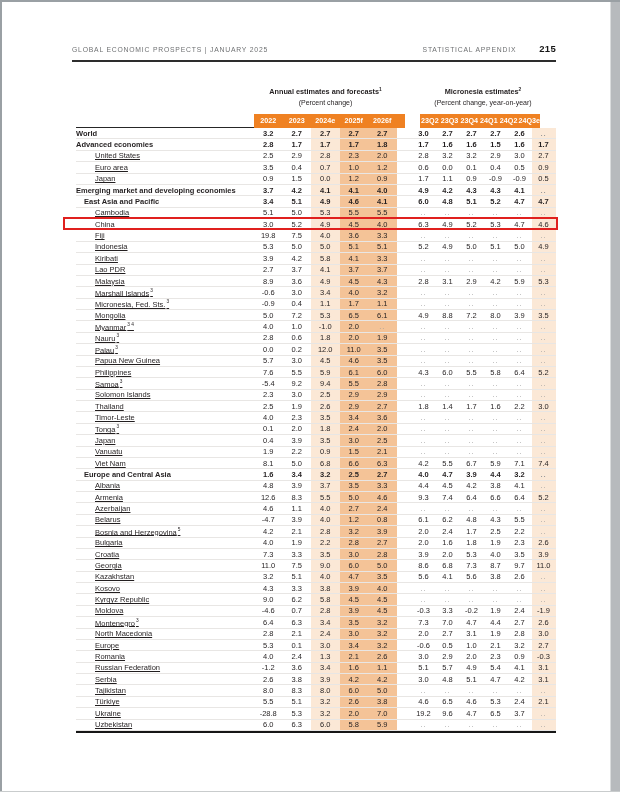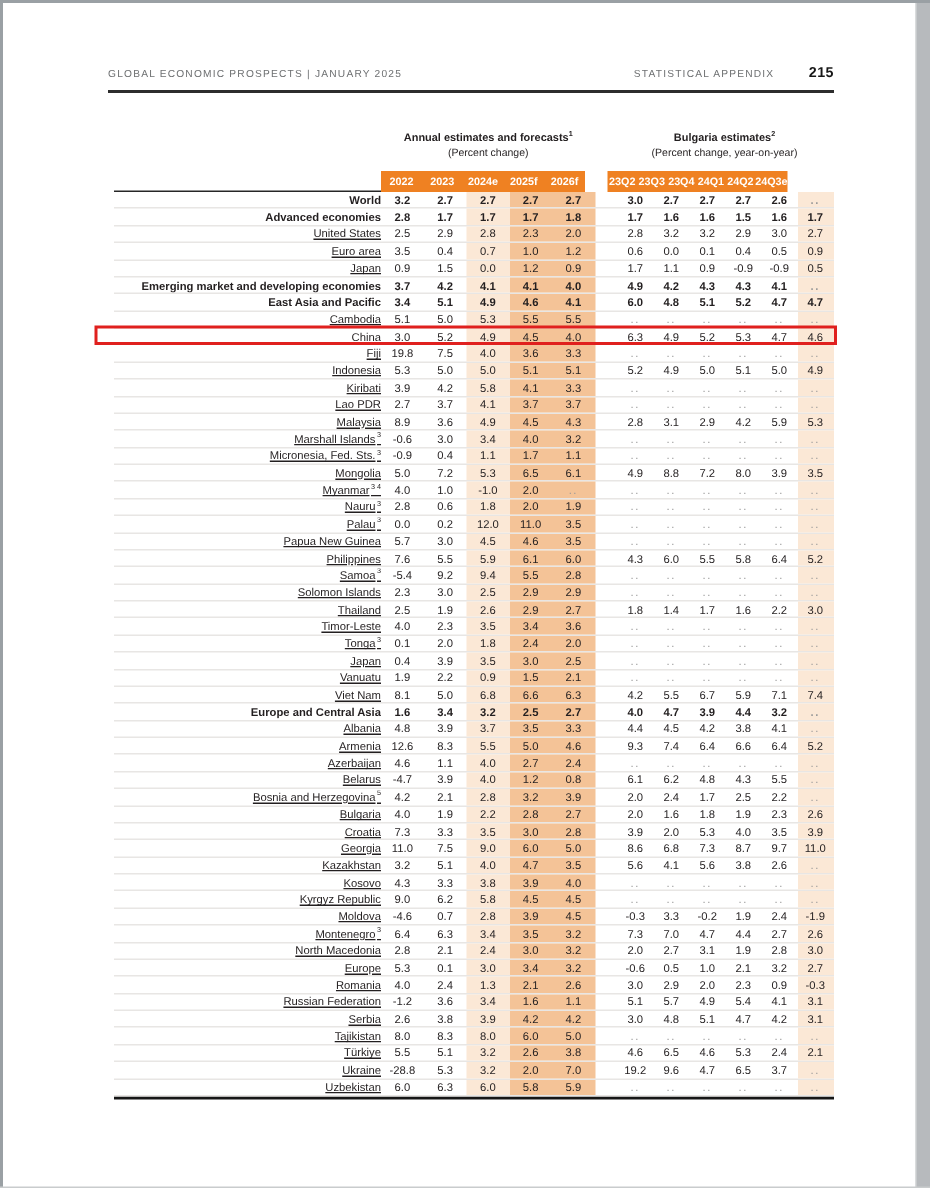--- a/index.html
+++ b/index.html
@@ -20,30 +20,30 @@
   
   .grp{position:absolute;top:87px;text-align:center;color:#231f20;}
   .grp-a{left:254px;width:143px;}
   .grp-q{left:410px;width:146px;}
   .grp-t{font-size:7.3px;font-weight:bold;}
   .grp-t sup{font-size:4.8px;}
   .grp-s{font-size:7px;margin-top:2.5px;}
   
   .band{position:absolute;top:113.5px;left:76px;height:14.5px;display:flex;}
   .band-label-spacer{width:178px;box-sizing:border-box;border-bottom:1.5px solid #262626;}
-  .band-annual{width:136px;background:var(--accent);display:flex;}
+  .band-annual{width:151px;background:var(--accent);display:flex;}
   .band-gap{width:15px;}
   .band-quarterly{width:120px;background:var(--accent);display:flex;}
   .bcell{color:#fff;font-weight:bold;font-size:7.2px;line-height:14.5px;text-align:center;}
   .band-annual .bcell{width:28.5px;}
   .band-quarterly .bcell{width:24px;}
   
   .rows{position:absolute;top:128px;left:76px;width:479.5px;border-bottom:2px solid #161616;}
   .row{display:flex;height:11.377px;box-sizing:border-box;border-bottom:1px solid #e8e6e4;align-items:center;}
-  .rlabel{width:178px;box-sizing:border-box;font-size:7.5px;color:#231f20;white-space:nowrap;overflow:hidden;text-align:right;}
+  .rlabel{width:178px;box-sizing:border-box;font-size:7.5px;color:#231f20;white-space:nowrap;overflow:hidden;}
   .rlabel sup{font-size:4.8px;margin-left:1px;}
   .lvl1 .rlabel{padding-left:8px;}
   .lvl2 .rlabel{padding-left:19px;text-decoration:underline;}
   .bold .rlabel,.bold .cell{font-weight:bold;}
   .cell{font-size:7.5px;color:#231f20;text-align:center;align-self:stretch;display:flex;align-items:center;justify-content:center;}
   .ca{width:28.5px;}
   .cq{width:24px;}
   .gapcell{width:15px;align-self:stretch;}
   .ca2,.cq5{background:var(--tintLight);}
   .ca3,.ca4{background:var(--tintMedium);}
@@ -65,21 +65,21 @@
     </span>
   </div>
   <div class="head-rule"></div>
 
 
   <div class="grp grp-a">
     <div class="grp-t"><span>Annual estimates and forecasts</span><sup>1</sup></div>
     <div class="grp-s">(Percent change)</div>
   </div>
   <div class="grp grp-q">
-    <div class="grp-t"><span>Bulgaria estimates</span><sup>2</sup></div>
+    <div class="grp-t"><span>Micronesia estimates</span><sup>2</sup></div>
     <div class="grp-s">(Percent change, year-on-year)</div>
   </div>
 
   <div class="band">
     <div class="band-label-spacer"></div>
     <div class="band-annual" id="band-annual">
         <div class="bcell">2022</div>
         <div class="bcell">2023</div>
         <div class="bcell">2024e</div>
         <div class="bcell">2025f</div>

